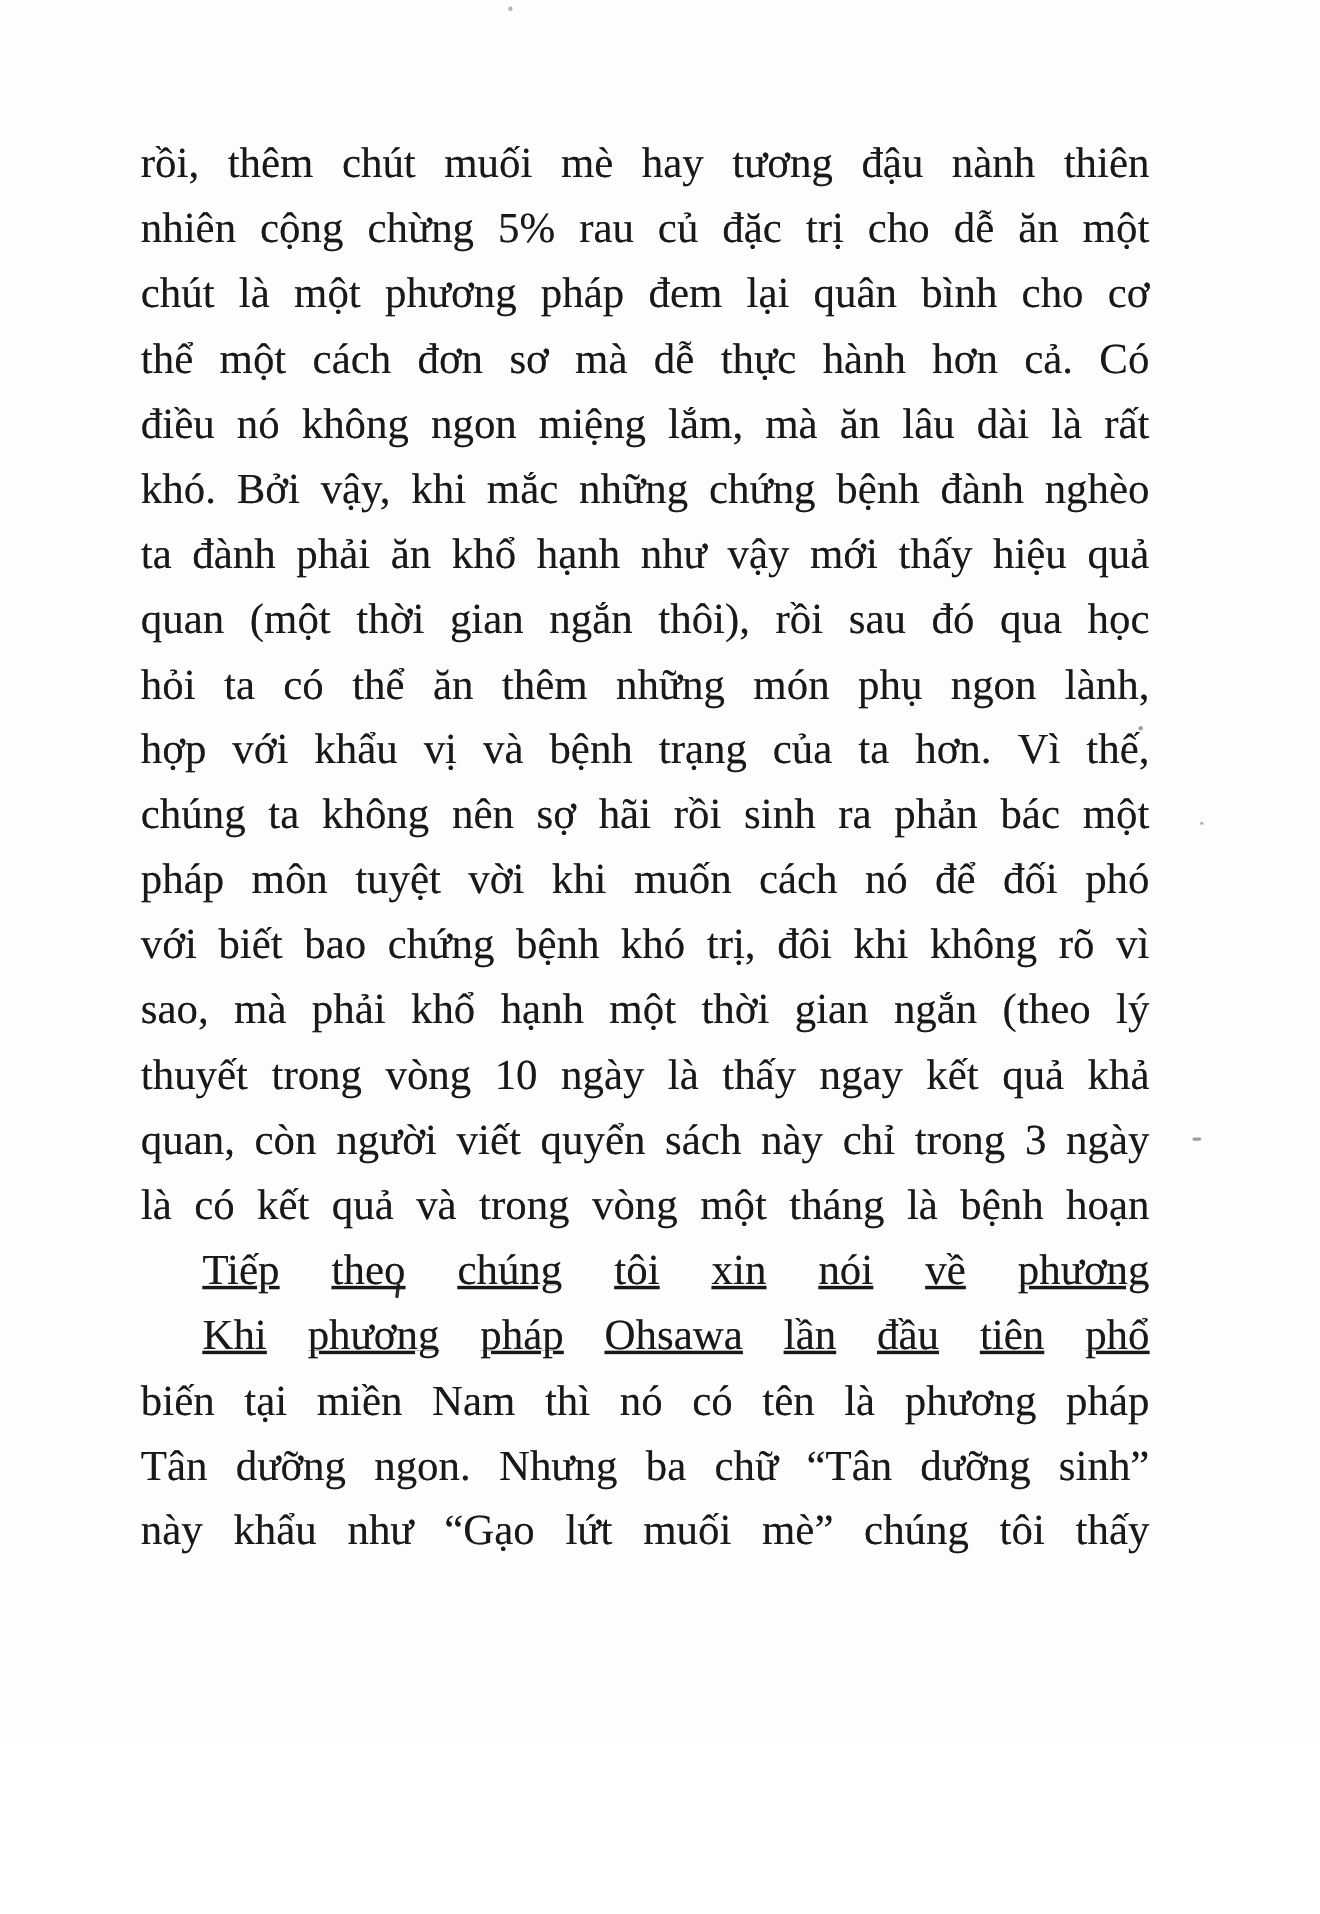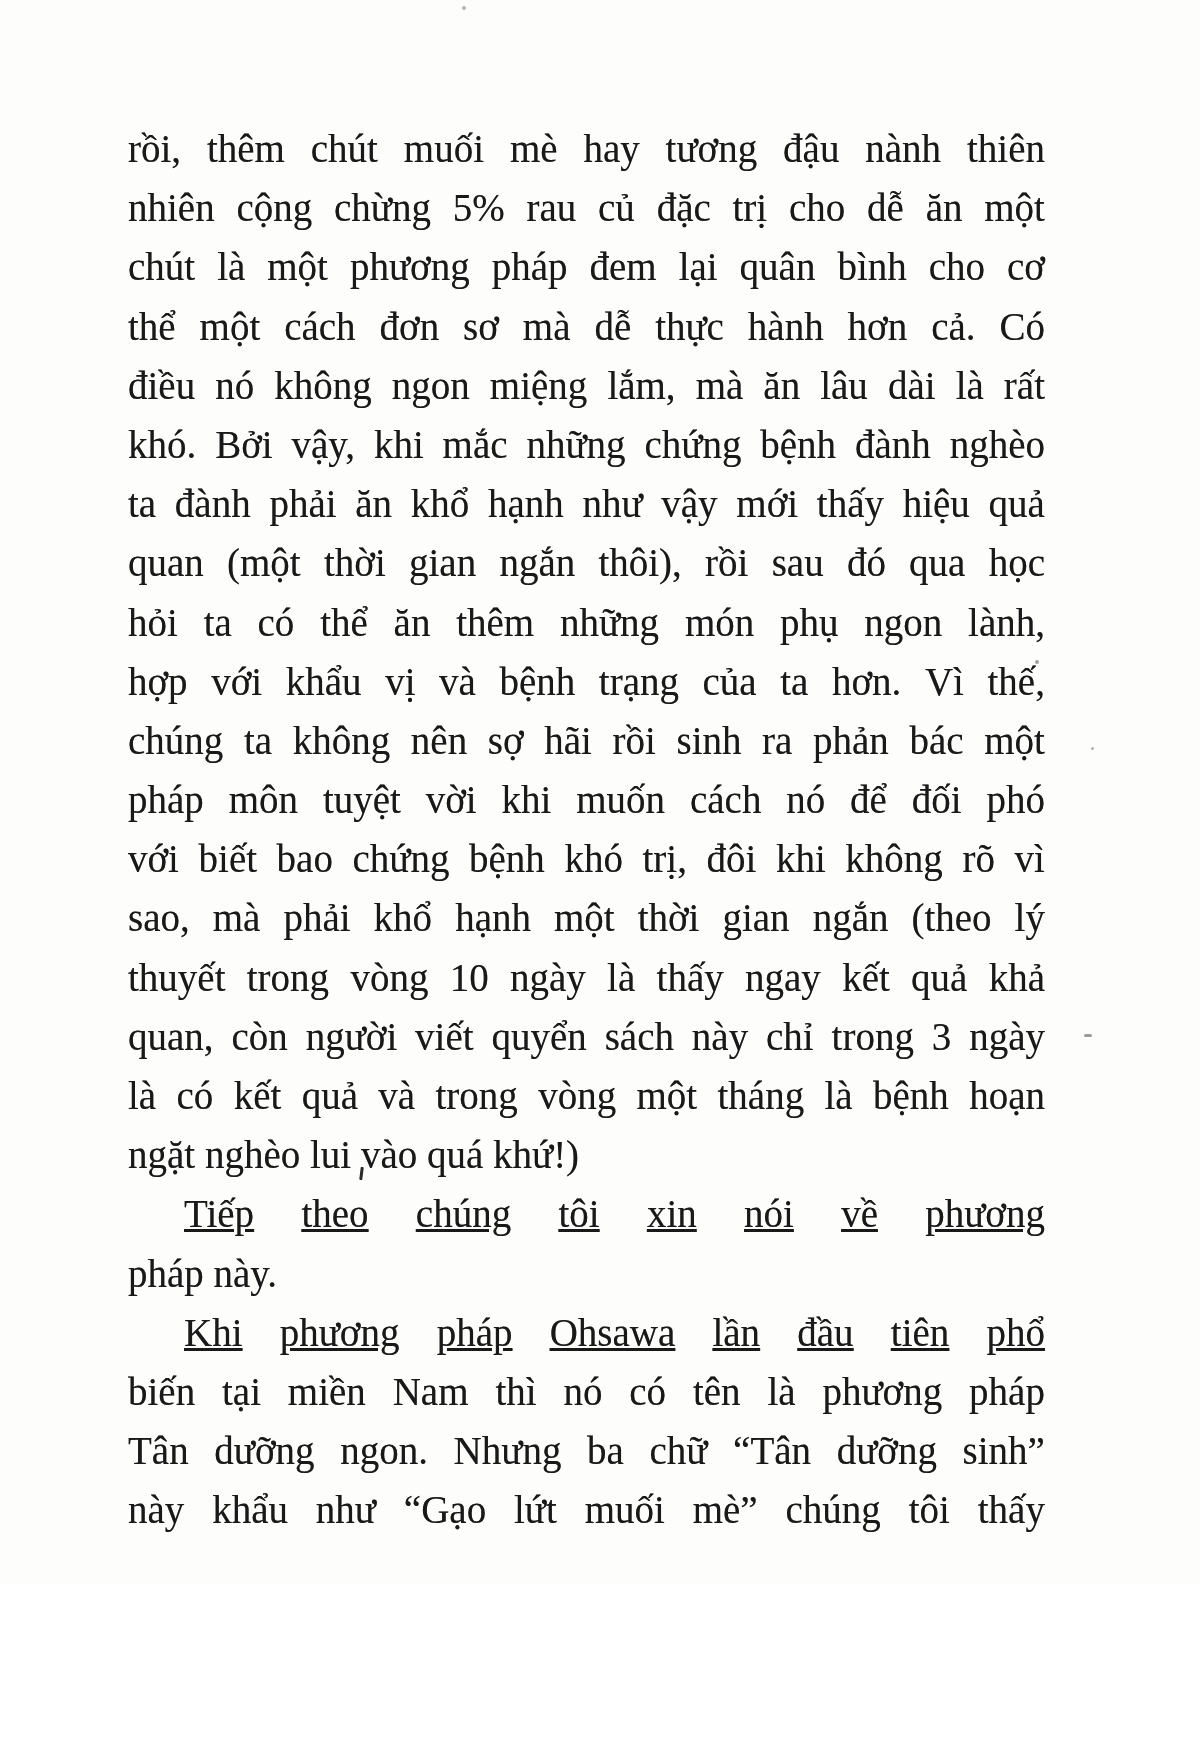--- a/index.html
+++ b/index.html
@@ -301,32 +301,30 @@
         <span>quả</span>
         <span>và</span>
         <span>trong</span>
         <span>vòng</span>
         <span>một</span>
         <span>tháng</span>
         <span>là</span>
         <span>bệnh</span>
         <span>hoạn</span>
       </div>
-    <div class="line l">ngặt nghèo lui vào quá khứ!)</div>
     <div class="line j ind">
         <span>Tiếp</span>
         <span>theo</span>
         <span>chúng</span>
         <span>tôi</span>
         <span>xin</span>
         <span>nói</span>
         <span>về</span>
         <span>phương</span>
       </div>
-    <div class="line l">pháp này.</div>
     <div class="line j ind">
         <span>Khi</span>
         <span>phương</span>
         <span>pháp</span>
         <span>Ohsawa</span>
         <span>lần</span>
         <span>đầu</span>
         <span>tiên</span>
         <span>phổ</span>
       </div>

